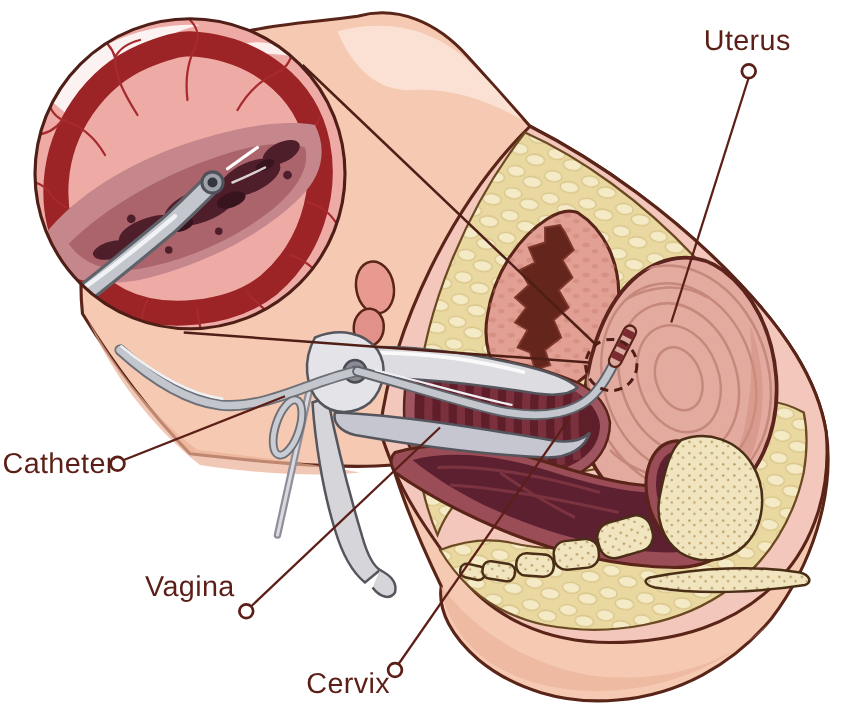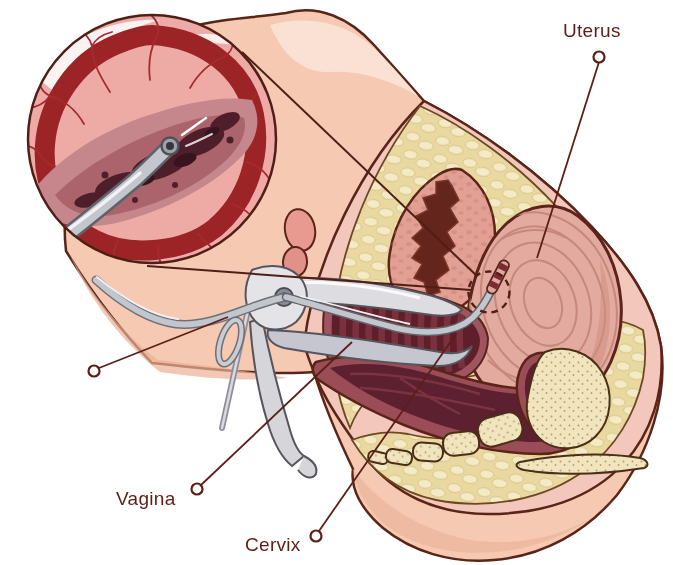--- a/index.html
+++ b/index.html
@@ -2,21 +2,21 @@
 <html><head>
 <meta charset="utf-8">
 <style>
   html,body{margin:0;padding:0;background:#ffffff;}
   .stage{
     position:relative;width:673px;height:565px;background:#ffffff;
     font-family:"Liberation Sans", sans-serif;overflow:hidden;
   }
   .stage svg{position:absolute;left:0;top:0;}
   .anat-label{
-    position:absolute;color:#5c1f17;font-size:19px;letter-spacing:.3px;
+    position:absolute;color:#5c1f17;font-size:23px;letter-spacing:.3px;
     white-space:nowrap;line-height:1;user-select:none;
   }
 </style>
 </head>
 <body>
 
 <div class="stage">
 <svg width="673" height="565" viewBox="0 0 673 565">
   <defs>
     <pattern id="lob" width="30" height="18" patternUnits="userSpaceOnUse" patternTransform="rotate(8)">
@@ -229,15 +229,16 @@
     <line x1="201" y1="485" x2="352" y2="342"></line>
     <line x1="319" y1="531" x2="456" y2="334"></line>
     <circle cx="599" cy="57" r="5.5" fill="#ffffff" stroke-width="2.2"></circle>
     <circle cx="94" cy="371" r="5.5" fill="#ffffff" stroke-width="2.2"></circle>
     <circle cx="197" cy="489" r="5.5" fill="#ffffff" stroke-width="2.2"></circle>
     <circle cx="316" cy="536" r="5.5" fill="#ffffff" stroke-width="2.2"></circle>
   </g>
 </svg>
 
 <span class="anat-label" style="left:563px;top:21px;">Uterus</span>
-<span class="anat-label" style="left:116px;top:489px;text-align:right;">Vagina</span>
+<span class="anat-label" style="left:2px;top:359px;">Catheter</span>
+<span class="anat-label" style="left:116px;top:458px;text-align:right;">Vagina</span>
 <span class="anat-label" style="left:245px;top:523px;margin-top:12px;">Cervix</span>
 </div>
 
 </body></html>

